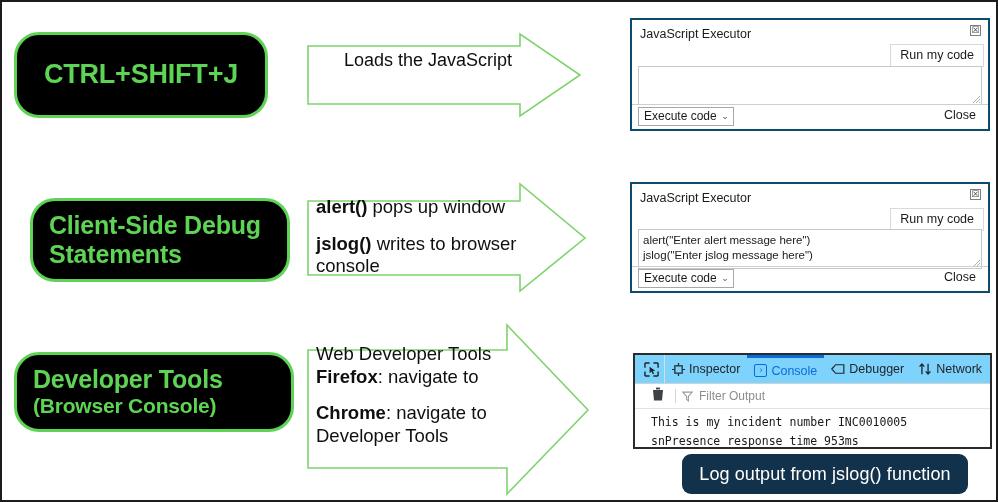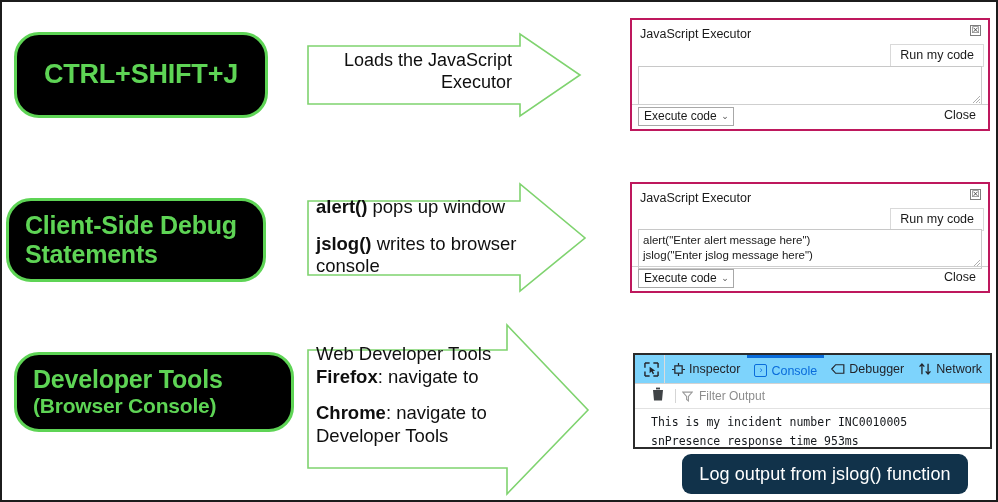--- a/index.html
+++ b/index.html
@@ -35,21 +35,21 @@
   .blackbox .line {
     color: #5ed455;
     font-weight: bold;
     letter-spacing: -0.2px;
     line-height: 1.16;
     white-space: nowrap;
   }
   #box-shortcut { left: 12px;  top: 30px;  width: 254px; height: 86px;  align-items: center; }
   #box-shortcut .line { font-size: 27px; }
 
-  #box-debug    { left: 4px;  top: 196px; width: 260px; height: 84px; }
+  #box-debug    { left: 28px;  top: 196px; width: 260px; height: 84px; }
   #box-debug .line { font-size: 25px; }
 
   #box-devtools { left: 12px;  top: 350px; width: 280px; height: 80px; }
   #box-devtools .line-main { font-size: 25px; }
   #box-devtools .line-sub  { font-size: 21px; }
 
   
   .arrow {
     position: absolute;
   }
@@ -69,21 +69,21 @@
   #arrow2 { left: 305px; top: 181px; }
   #arrow2-text { left: 314px; top: 194px; width: 222px; font-size: 18.5px; }
 
   #arrow3 { left: 305px; top: 322px; }
   #arrow3-text { left: 314px; top: 341px; width: 210px; font-size: 18.5px; }
 
   
   .jsexec {
     position: absolute;
     background: #ffffff;
-    border: 2px solid #be185d;
+    border: 2px solid #0c4a6e;
     box-sizing: border-box;
     font-family: "Liberation Sans", sans-serif;
   }
   .jsexec-titlebar {
     position: relative;
     height: 26px;
     padding: 4px 6px 0 8px;
     box-sizing: border-box;
   }
   .jsexec-title {
@@ -283,21 +283,20 @@
     <div class="line">CTRL+SHIFT+J</div>
   </div>
 
   <div class="arrow" id="arrow1">
     <svg width="275" height="84" viewBox="0 0 275 84">
       <path d="M1,13 L213,13 L213,1 L273,42 L213,83 L213,71 L1,71 Z" fill="#ffffff" stroke="#7fd36f" stroke-width="1.6"></path>
     </svg>
   </div>
   <div class="arrow-text" id="arrow1-text">
     <p>Loads the JavaScript</p>
-    <p>Executor</p>
   </div>
 
   <div class="blackbox" id="box-debug">
     <div class="line">Client-Side Debug</div>
     <div class="line">Statements</div>
   </div>
 
   <div class="arrow" id="arrow2">
     <svg width="280" height="110" viewBox="0 0 280 110">
       <path d="M1,18 L213,18 L213,1 L278,55 L213,108 L213,92 L1,92 Z" fill="#ffffff" stroke="#7fd36f" stroke-width="1.6"></path>

